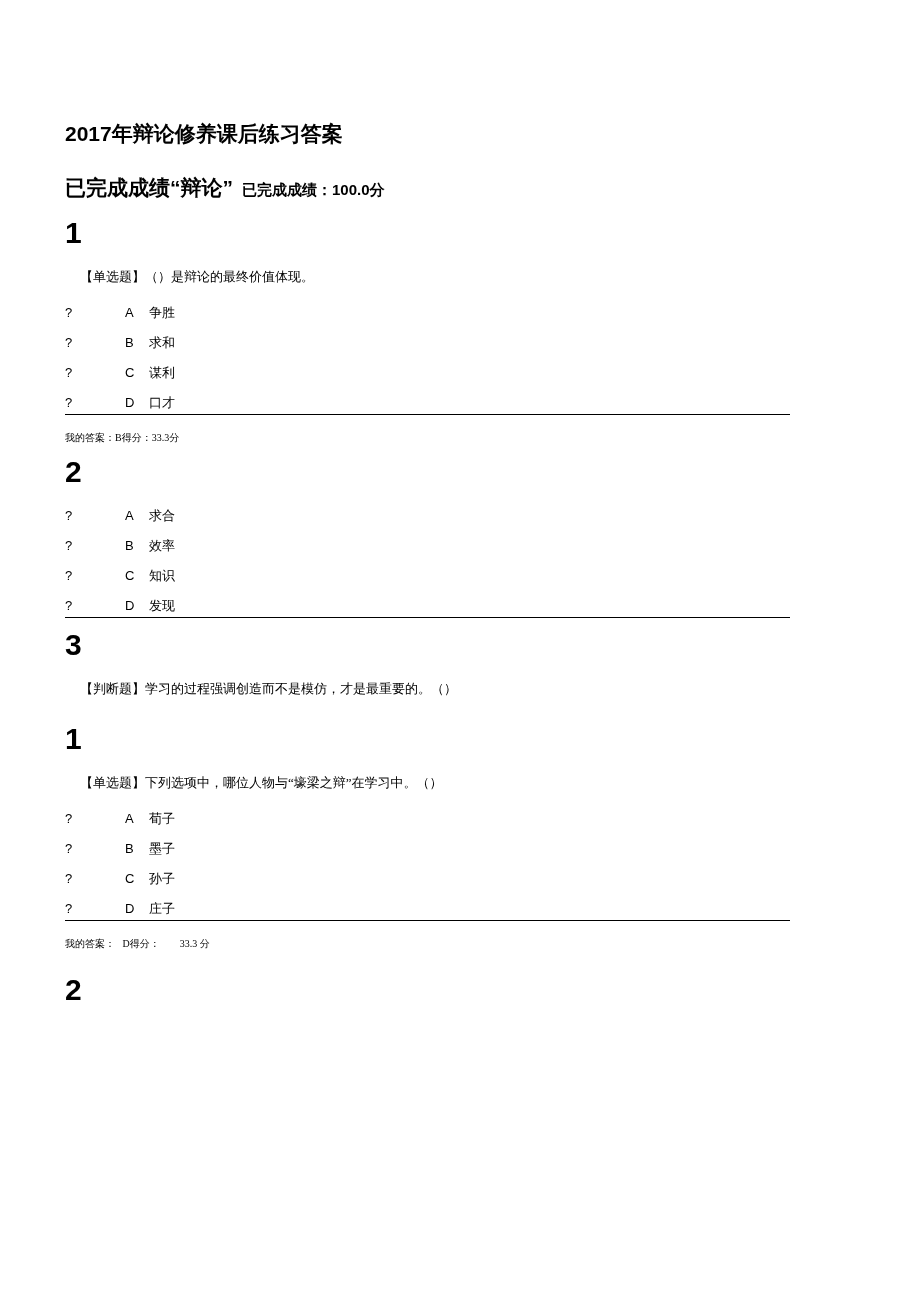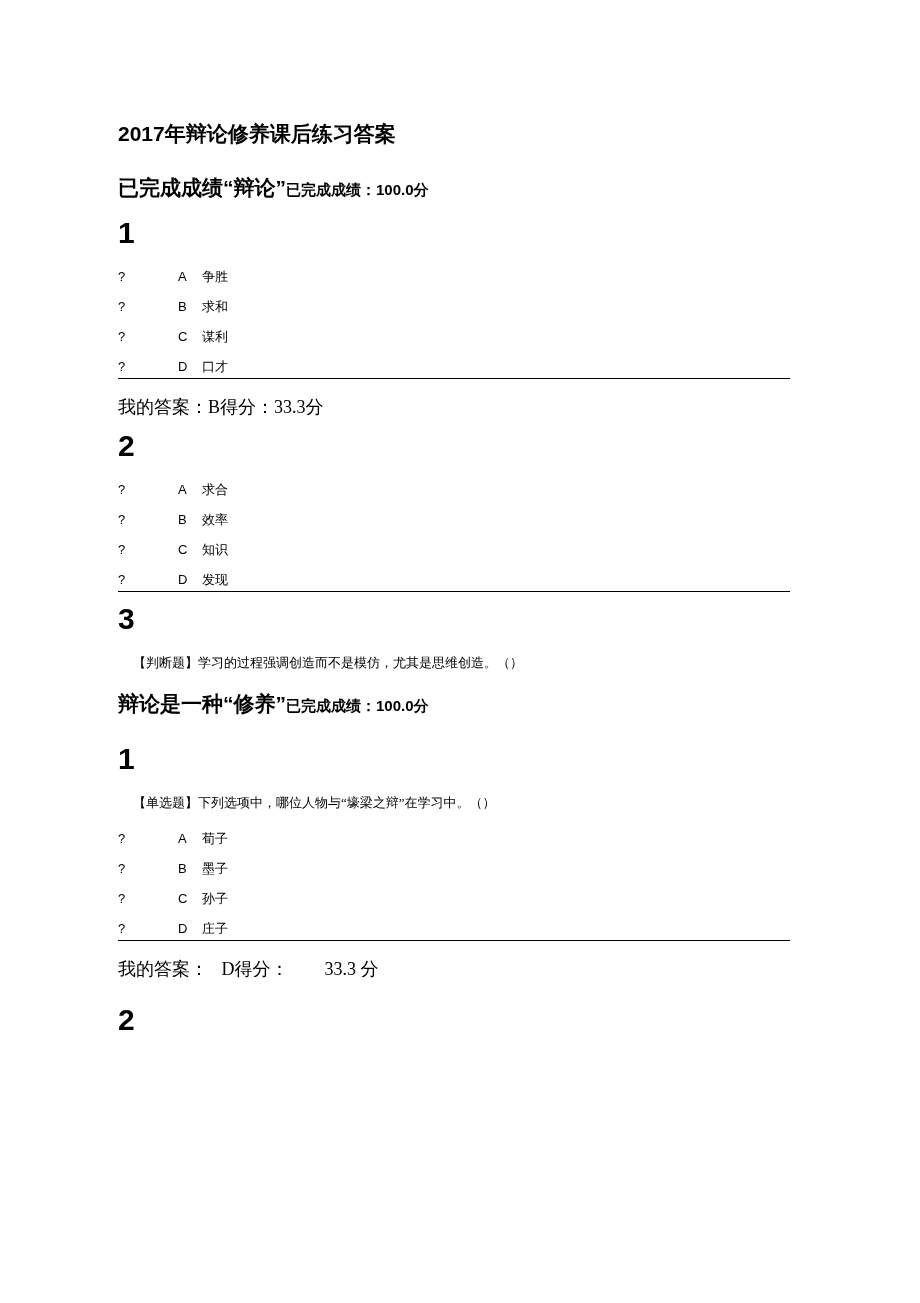--- a/index.html
+++ b/index.html
@@ -4,39 +4,40 @@
 <style>
   body {
     margin: 0;
     padding: 0;
     background: #fff;
     font-family: "SimSun", "宋体", serif;
     color: #000;
   }
   .page {
     width: 920px;
-    padding: 120px 130px 60px 118px;
+    padding: 120px 130px 60px 65px;
     box-sizing: border-box;
   }
   .h-title {
     font-family: "Microsoft YaHei", "Arial", sans-serif;
     font-size: 21px;
     font-weight: bold;
     margin: 0 0 26px 0;
   }
   .h-section {
     font-family: "Microsoft YaHei", "Arial", sans-serif;
     font-size: 21px;
     font-weight: bold;
     margin: 0 0 14px 0;
   }
   .h-section .small {
     font-size: 15px;
     font-weight: bold;
     font-family: "SimSun", "Arial", sans-serif;
+    margin-left: 9px;
   }
   .qnum {
     font-family: Arial, sans-serif;
     font-size: 30px;
     font-weight: bold;
     margin: 10px 0 18px 0;
   }
   .stem {
     font-size: 13px;
     margin: 0 0 18px 15px;
@@ -61,40 +62,41 @@
   .underline-block {
     border-bottom: 1px solid #000;
     padding-bottom: 2px;
     margin-bottom: 3px;
   }
   .underline-flex {
     display: flex;
     align-items: baseline;
   }
   .answer {
-    font-size: 18px;
+    font-size: 10px;
     margin: 16px 0 4px 0;
   }
   .tf-answer {
     font-size: 13px;
     margin: 0 0 22px 15px;
   }
 </style>
 </head>
 <body>
 
 <div class="page">
 
   <h1 class="h-title">2017年辩论修养课后练习答案</h1>
 
   <h2 class="h-section">
     <span>已完成成绩“辩论”</span><span class="small">已完成成绩：100.0分</span>
   </h2>
 
   <div class="qnum">1</div>
+  <p class="stem">【单选题】（）是辩论的最终价值体现。</p>
 
   <div class="opt-row">
     <span class="qmark">?</span>
     <span class="letter">A</span>
     <span class="opt-text">争胜</span>
   </div>
   <div class="opt-row">
     <span class="qmark">?</span>
     <span class="letter">B</span>
     <span class="opt-text">求和</span>
@@ -128,25 +130,22 @@
     <span class="letter">C</span>
     <span class="opt-text">知识</span>
   </div>
   <div class="underline-block underline-flex opt-row" style="margin-bottom:3px;">
     <span class="qmark">?</span>
     <span class="letter">D</span>
     <span class="opt-text">发现</span>
   </div>
 
   <div class="qnum">3</div>
-  <p class="stem">【判断题】学习的过程强调创造而不是模仿，尤其是思维创造。（）</p>
+  <p class="stem">【判断题】学习的过程强调创造而不是模仿，才是最重要的。（）</p>
 
-  <h2 class="h-section">
-    <span>辩论是一种“修养”</span><span class="small">已完成成绩：100.0分</span>
-  </h2>
 
   <div class="qnum" style="margin-top:24px;">1</div>
   <p class="stem">【单选题】下列选项中，哪位人物与“壕梁之辩”在学习中。（）</p>
 
   <div class="opt-row">
     <span class="qmark">?</span>
     <span class="letter">A</span>
     <span class="opt-text">荀子</span>
   </div>
   <div class="opt-row">

